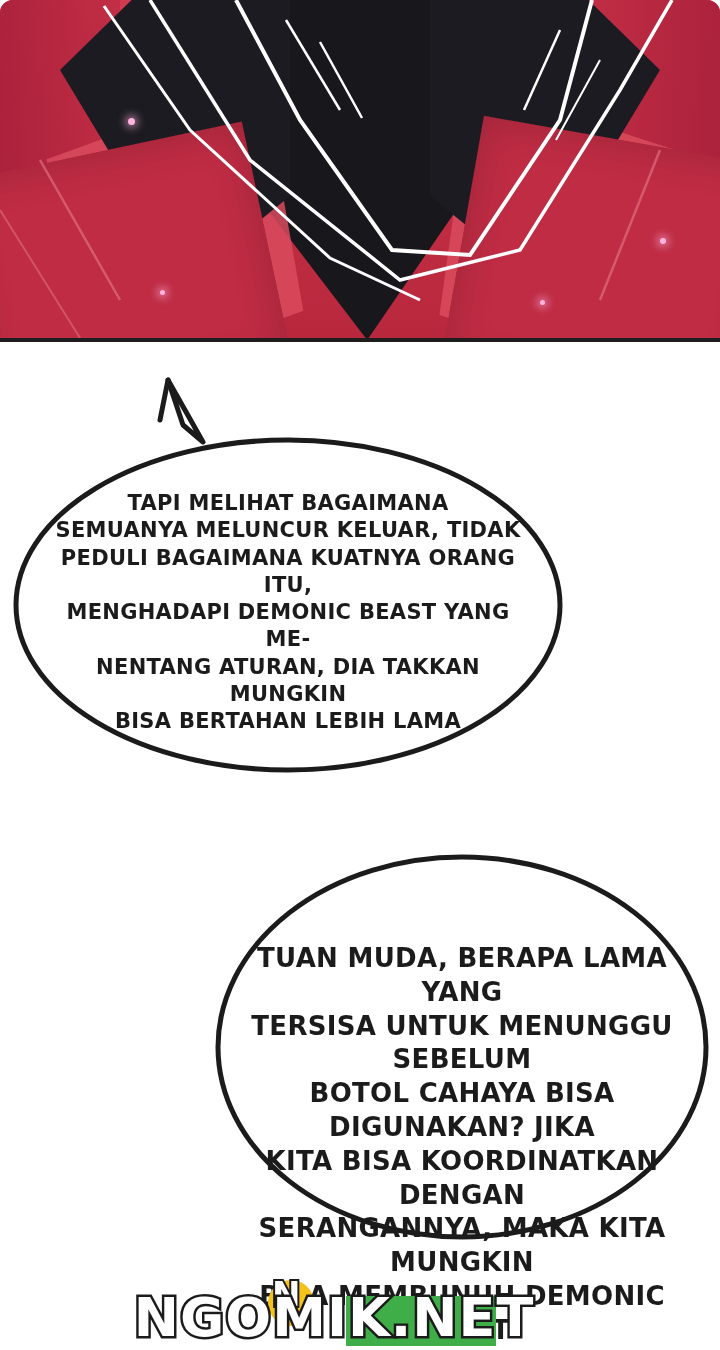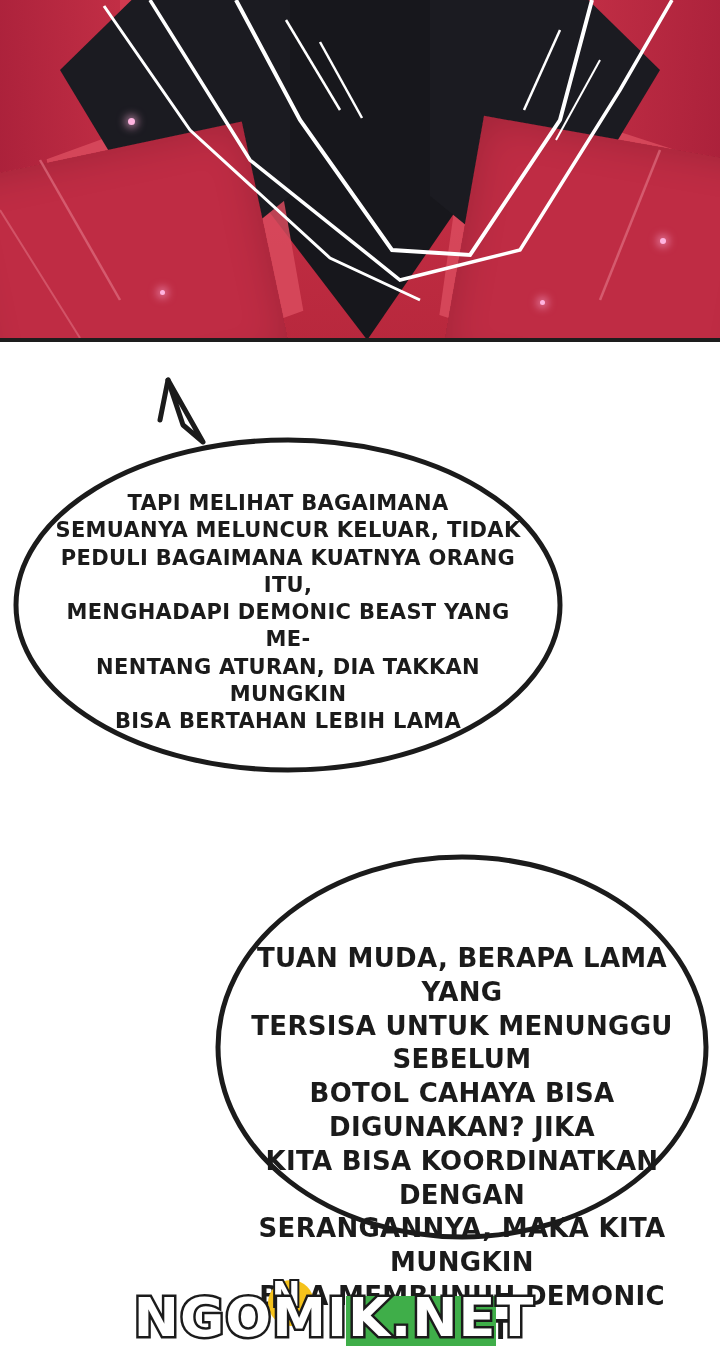--- a/index.html
+++ b/index.html
@@ -7,20 +7,21 @@
     padding: 0;
     background: #ffffff;
   }
   #page {
     position: relative;
     width: 720px;
     height: 1350px;
     overflow: hidden;
     background: #ffffff;
     font-family: "DejaVu Sans", sans-serif;
+    border-radius: 13px;
   }
 
   
   .panel-top {
     position: absolute;
     left: 0;
     top: 0;
     width: 720px;
     height: 340px;
     overflow: hidden;

